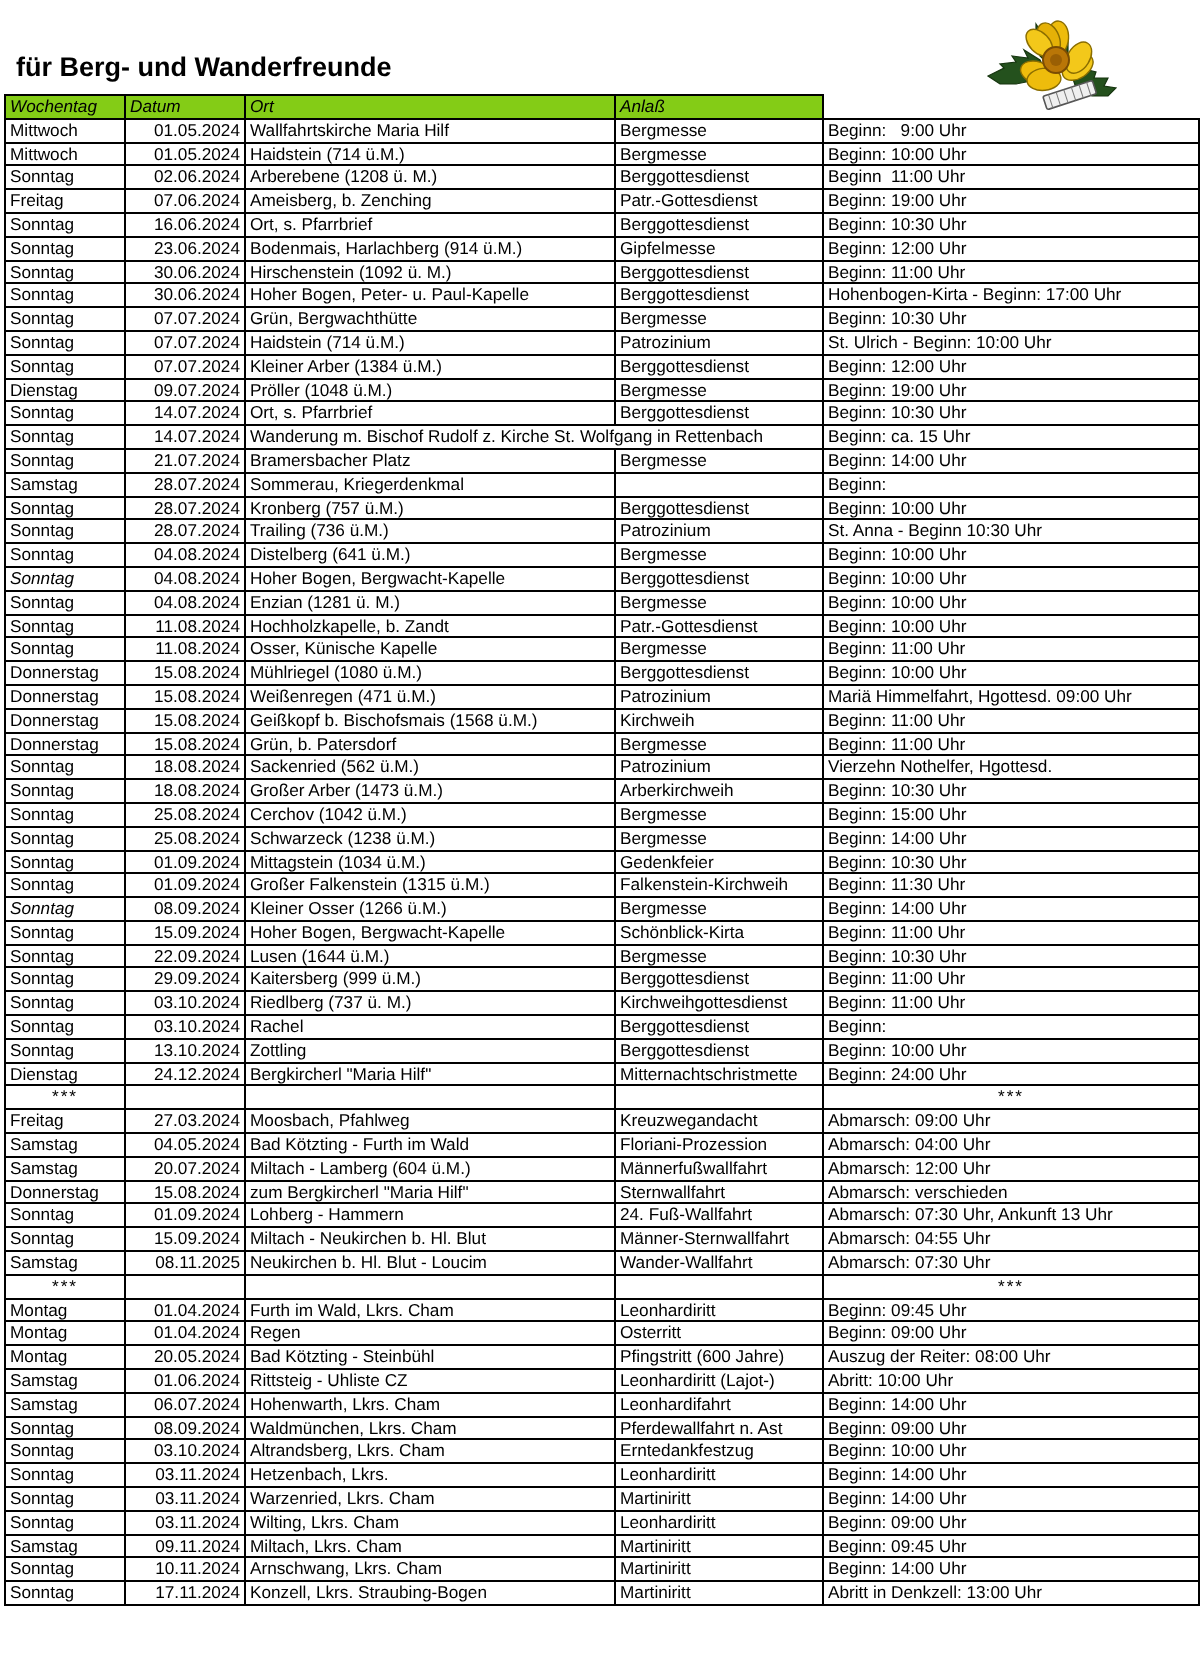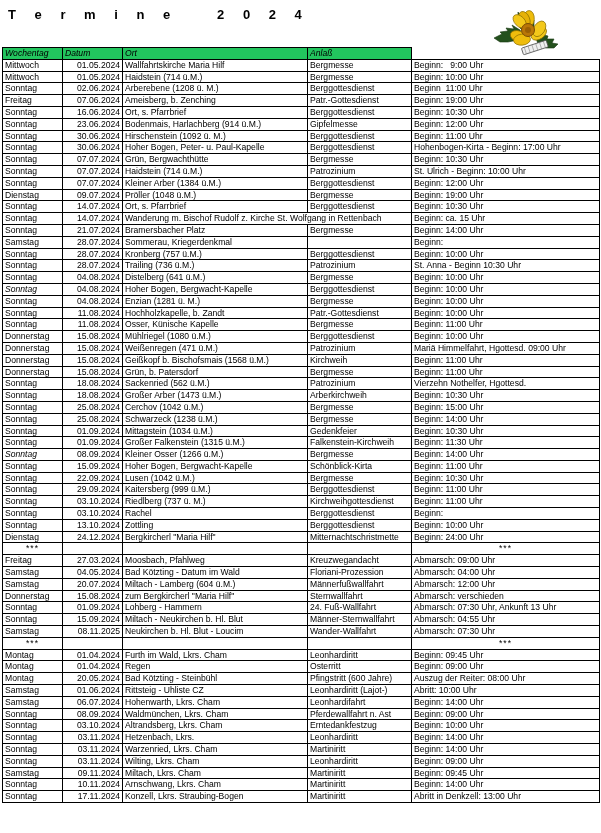--- a/index.html
+++ b/index.html
@@ -48,38 +48,38 @@
   table.schedule td, table.schedule th {
     border: 1px solid #000000;
     padding: 0 2px;
     height: 10.8px;
     line-height: 10.8px;
     white-space: pre;
     overflow: hidden;
     font-weight: normal;
   }
   table.schedule th {
-    background: #22c55e;
+    background: #84cc16;
     font-style: italic;
     text-align: left;
   }
   table.schedule th.empty-header {
     border: none;
     background: transparent;
   }
   td.c-date { text-align: right; }
   td.italic { font-style: italic; }
   td.sep { text-align: center; font-weight: bold; letter-spacing: 1px; }
 </style>
 </head>
 <body>
 
 <div class="page">
 
-  <div class="title">T e r m i n e   2 0 2 4</div>
+  <div class="subtitle">für Berg- und Wanderfreunde</div>
 
   <svg class="logo" viewBox="0 0 80 56" xmlns="http://www.w3.org/2000/svg">
 
     <path fill="#24511d" stroke="#16350f" stroke-width="0.6" d="M6 34 L14 30 12 28 20 27 18 24 26 25 24 21 32 26 34 30 30 36 20 38 12 38 Z"></path>
     <path fill="#2a5c22" stroke="#16350f" stroke-width="0.6" d="M30 8 L34 14 36 10 39 17 42 12 44 20 46 16 46 26 38 30 32 24 30 16 Z"></path>
     <path fill="#24511d" stroke="#16350f" stroke-width="0.6" d="M52 30 L60 32 59 35 66 35 64 39 70 40 66 44 58 44 50 40 48 34 Z"></path>
 
     <g stroke="#8a6d00" stroke-width="0.7">
       <ellipse cx="40" cy="15" rx="5.5" ry="8.5" fill="#eebc0c" transform="rotate(4 40 26)"></ellipse>
       <ellipse cx="49" cy="19" rx="5.5" ry="8.5" fill="#f3c81a" transform="rotate(56 40 26)"></ellipse>
@@ -361,21 +361,21 @@
         <tr>
           <td class="c-day">Sonntag</td>
           <td class="c-date">15.09.2024</td>
           <td class="c-ort">Hoher Bogen, Bergwacht-Kapelle</td>
           <td class="c-anlass">Schönblick-Kirta</td>
           <td class="c-info">Beginn: 11:00 Uhr</td>
         </tr>
         <tr>
           <td class="c-day">Sonntag</td>
           <td class="c-date">22.09.2024</td>
-          <td class="c-ort">Lusen (1042 ü.M.)</td>
+          <td class="c-ort">Lusen (1644 ü.M.)</td>
           <td class="c-anlass">Bergmesse</td>
           <td class="c-info">Beginn: 10:30 Uhr</td>
         </tr>
         <tr>
           <td class="c-day">Sonntag</td>
           <td class="c-date">29.09.2024</td>
           <td class="c-ort">Kaitersberg (999 ü.M.)</td>
           <td class="c-anlass">Berggottesdienst</td>
           <td class="c-info">Beginn: 11:00 Uhr</td>
         </tr>
@@ -417,21 +417,21 @@
         <tr>
           <td class="c-day">Freitag</td>
           <td class="c-date">27.03.2024</td>
           <td class="c-ort">Moosbach, Pfahlweg</td>
           <td class="c-anlass">Kreuzwegandacht</td>
           <td class="c-info">Abmarsch: 09:00 Uhr</td>
         </tr>
         <tr>
           <td class="c-day">Samstag</td>
           <td class="c-date">04.05.2024</td>
-          <td class="c-ort">Bad Kötzting - Datum im Wald</td>
+          <td class="c-ort">Bad Kötzting - Furth im Wald</td>
           <td class="c-anlass">Floriani-Prozession</td>
           <td class="c-info">Abmarsch: 04:00 Uhr</td>
         </tr>
         <tr>
           <td class="c-day">Samstag</td>
           <td class="c-date">20.07.2024</td>
           <td class="c-ort">Miltach - Lamberg (604 ü.M.)</td>
           <td class="c-anlass">Männerfußwallfahrt</td>
           <td class="c-info">Abmarsch: 12:00 Uhr</td>
         </tr>

